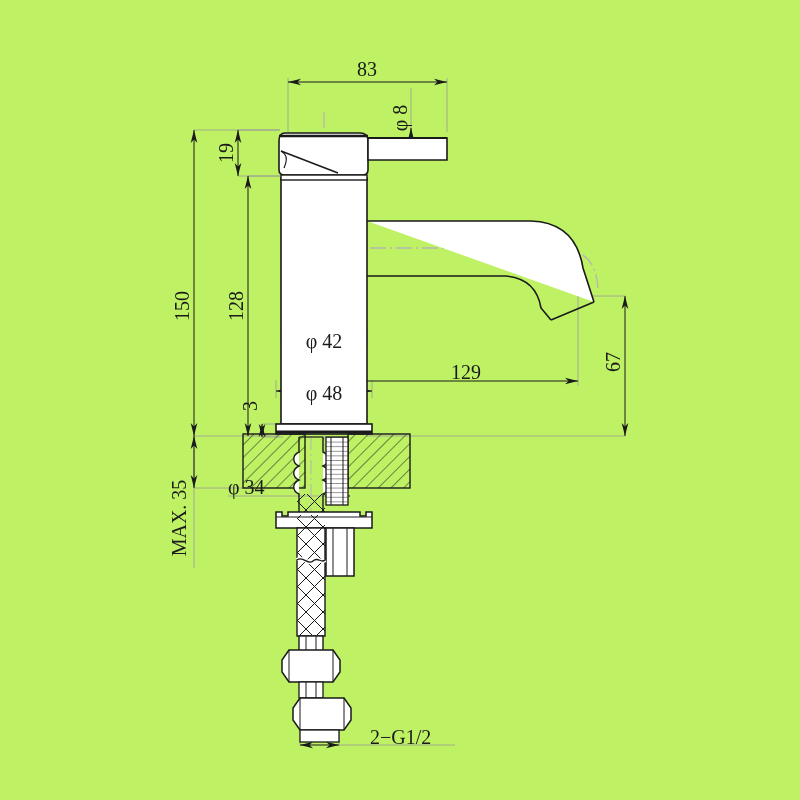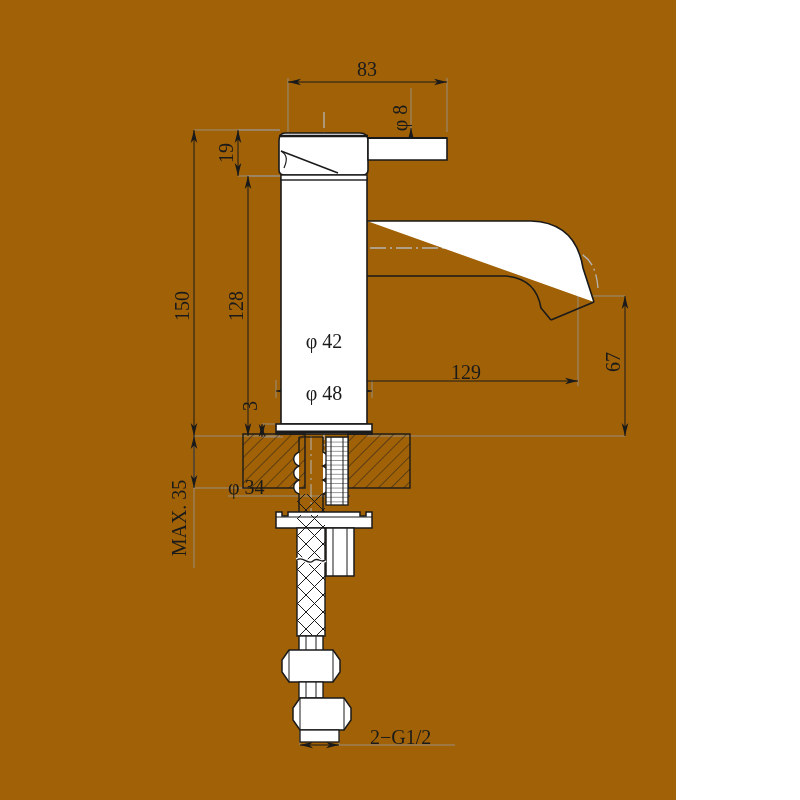--- a/index.html
+++ b/index.html
@@ -1,18 +1,18 @@
 <!DOCTYPE html>
 <html><head>
 <meta charset="utf-8">
 <title>Faucet Technical Drawing</title>
 <style>
   html,body{margin:0;padding:0;background:#ffffff;}
   body{width:800px;height:800px;font-family:"Liberation Serif",serif;overflow:hidden;}
-  #stage{position:relative;width:676px;height:800px;background:#a16207;}
+  #stage{position:relative;width:800px;height:800px;background:#bef264;}
   svg{display:block;}
   text{font-family:"Liberation Serif",serif;fill:#1a1a1a;}
 </style>
 </head>
 <body>
 
 <div id="stage">
 <svg width="800" height="800" viewBox="0 0 800 800">
 
   <defs>

